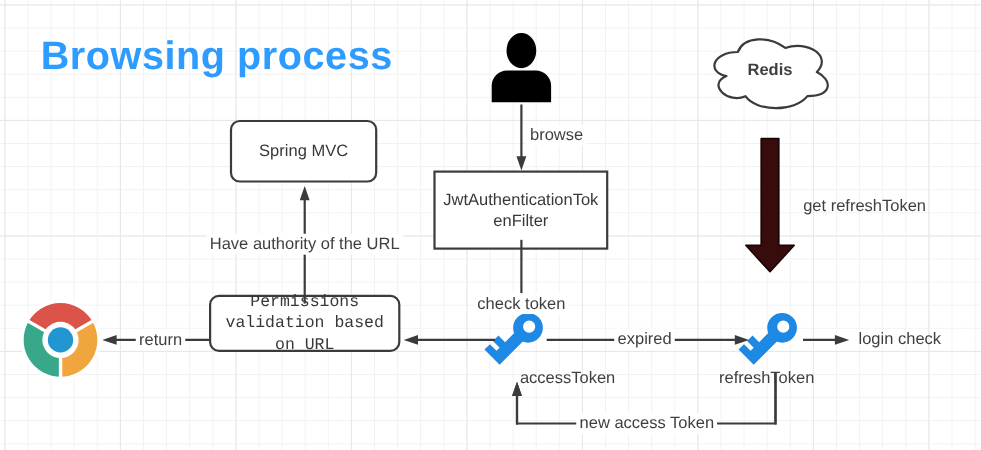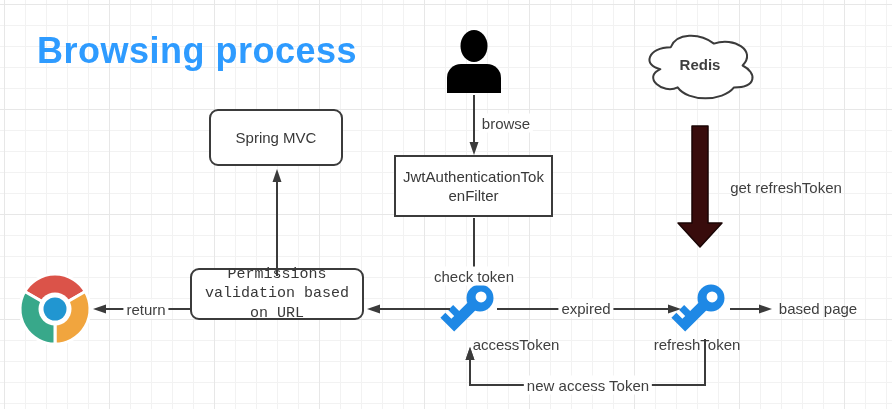--- a/index.html
+++ b/index.html
@@ -22,21 +22,21 @@
   }
   .node-box{
     position:absolute; box-sizing:border-box;
     background:#ffffff; border:2px solid #3b3b3b;
     display:flex; align-items:center; justify-content:center;
     text-align:center; font-size:15px; color:#383838; line-height:1.3;
     padding:4px 6px; z-index:1;
   }
   .rounded{border-radius:9px;}
   #box-spring{left:209px; top:109px; width:134px; height:57px;}
-  #box-jwt{left:394px; top:155px; width:159px; height:62px; overflow-wrap:anywhere; word-break:break-all;}
+  #box-jwt{left:394px; top:155px; width:159px; height:72px; overflow-wrap:anywhere; word-break:break-all;}
   #box-perm{left:190px; top:268px; width:174px; height:52px;font-family:Liberation Mono, monospace;}
   svg.layer{position:absolute; left:0; top:0; z-index:2;}
   svg.overlay{z-index:4;}
   .lbl{
     position:absolute; transform:translate(-50%,-50%);
     font-size:15px; color:#3f3f3f; white-space:nowrap;
     background:#ffffff; padding:1px 3px; z-index:3;
   }
   .lbl.nobg{background:transparent; padding:0;}
   .edge{stroke:#3b3b3b; stroke-width:2; fill:none;}
@@ -125,25 +125,26 @@
       <path class="ah" d="M772,309 L759,304.5 L759,313.5 Z"></path>
     </g>
     <g>
       <polyline class="edge" points="705,339 705,385 470,385 470,358"></polyline>
       <path class="ah" d="M470,347 L465.5,360 L474.5,360 Z"></path>
     </g>
   </svg>
 
   <span class="lbl" style="left:458px; top:123px;margin-left:48px;">browse</span>
   <span class="lbl" style="left:474px; top:260px;margin-top:16px;">check token</span>
+  <span class="lbl" style="left:277px; top:222px;">Have authority of the URL</span>
   <span class="lbl" style="left:146px; top:309px;">return</span>
   <span class="lbl" style="left:586px; top:308px;">expired</span>
   <span class="lbl nobg" style="left:786px; top:187px;">get refreshToken</span>
   <span class="lbl" style="left:588px; top:385px;">new access Token</span>
-  <span class="lbl nobg" style="left:818px; top:308px;">based page</span>
+  <span class="lbl nobg" style="left:818px; top:308px;">login check</span>
   <span class="lbl nobg" style="left:474px; top:344px;margin-left:42px;">accessToken</span>
   <span class="lbl nobg" style="left:697px; top:344px;">refreshToken</span>
   <span class="lbl nobg" style="left:700px; top:64px;font-weight:bold;">Redis</span>
 
   <svg class="layer overlay" width="892" height="409" viewBox="0 0 892 409">
     <line class="edge" x1="705" y1="339" x2="705" y2="386"></line>
     <line class="edge" x1="470" y1="386" x2="470" y2="358"></line>
     <path class="ah" d="M470,347 L465.5,360 L474.5,360 Z"></path>
   </svg>
 

